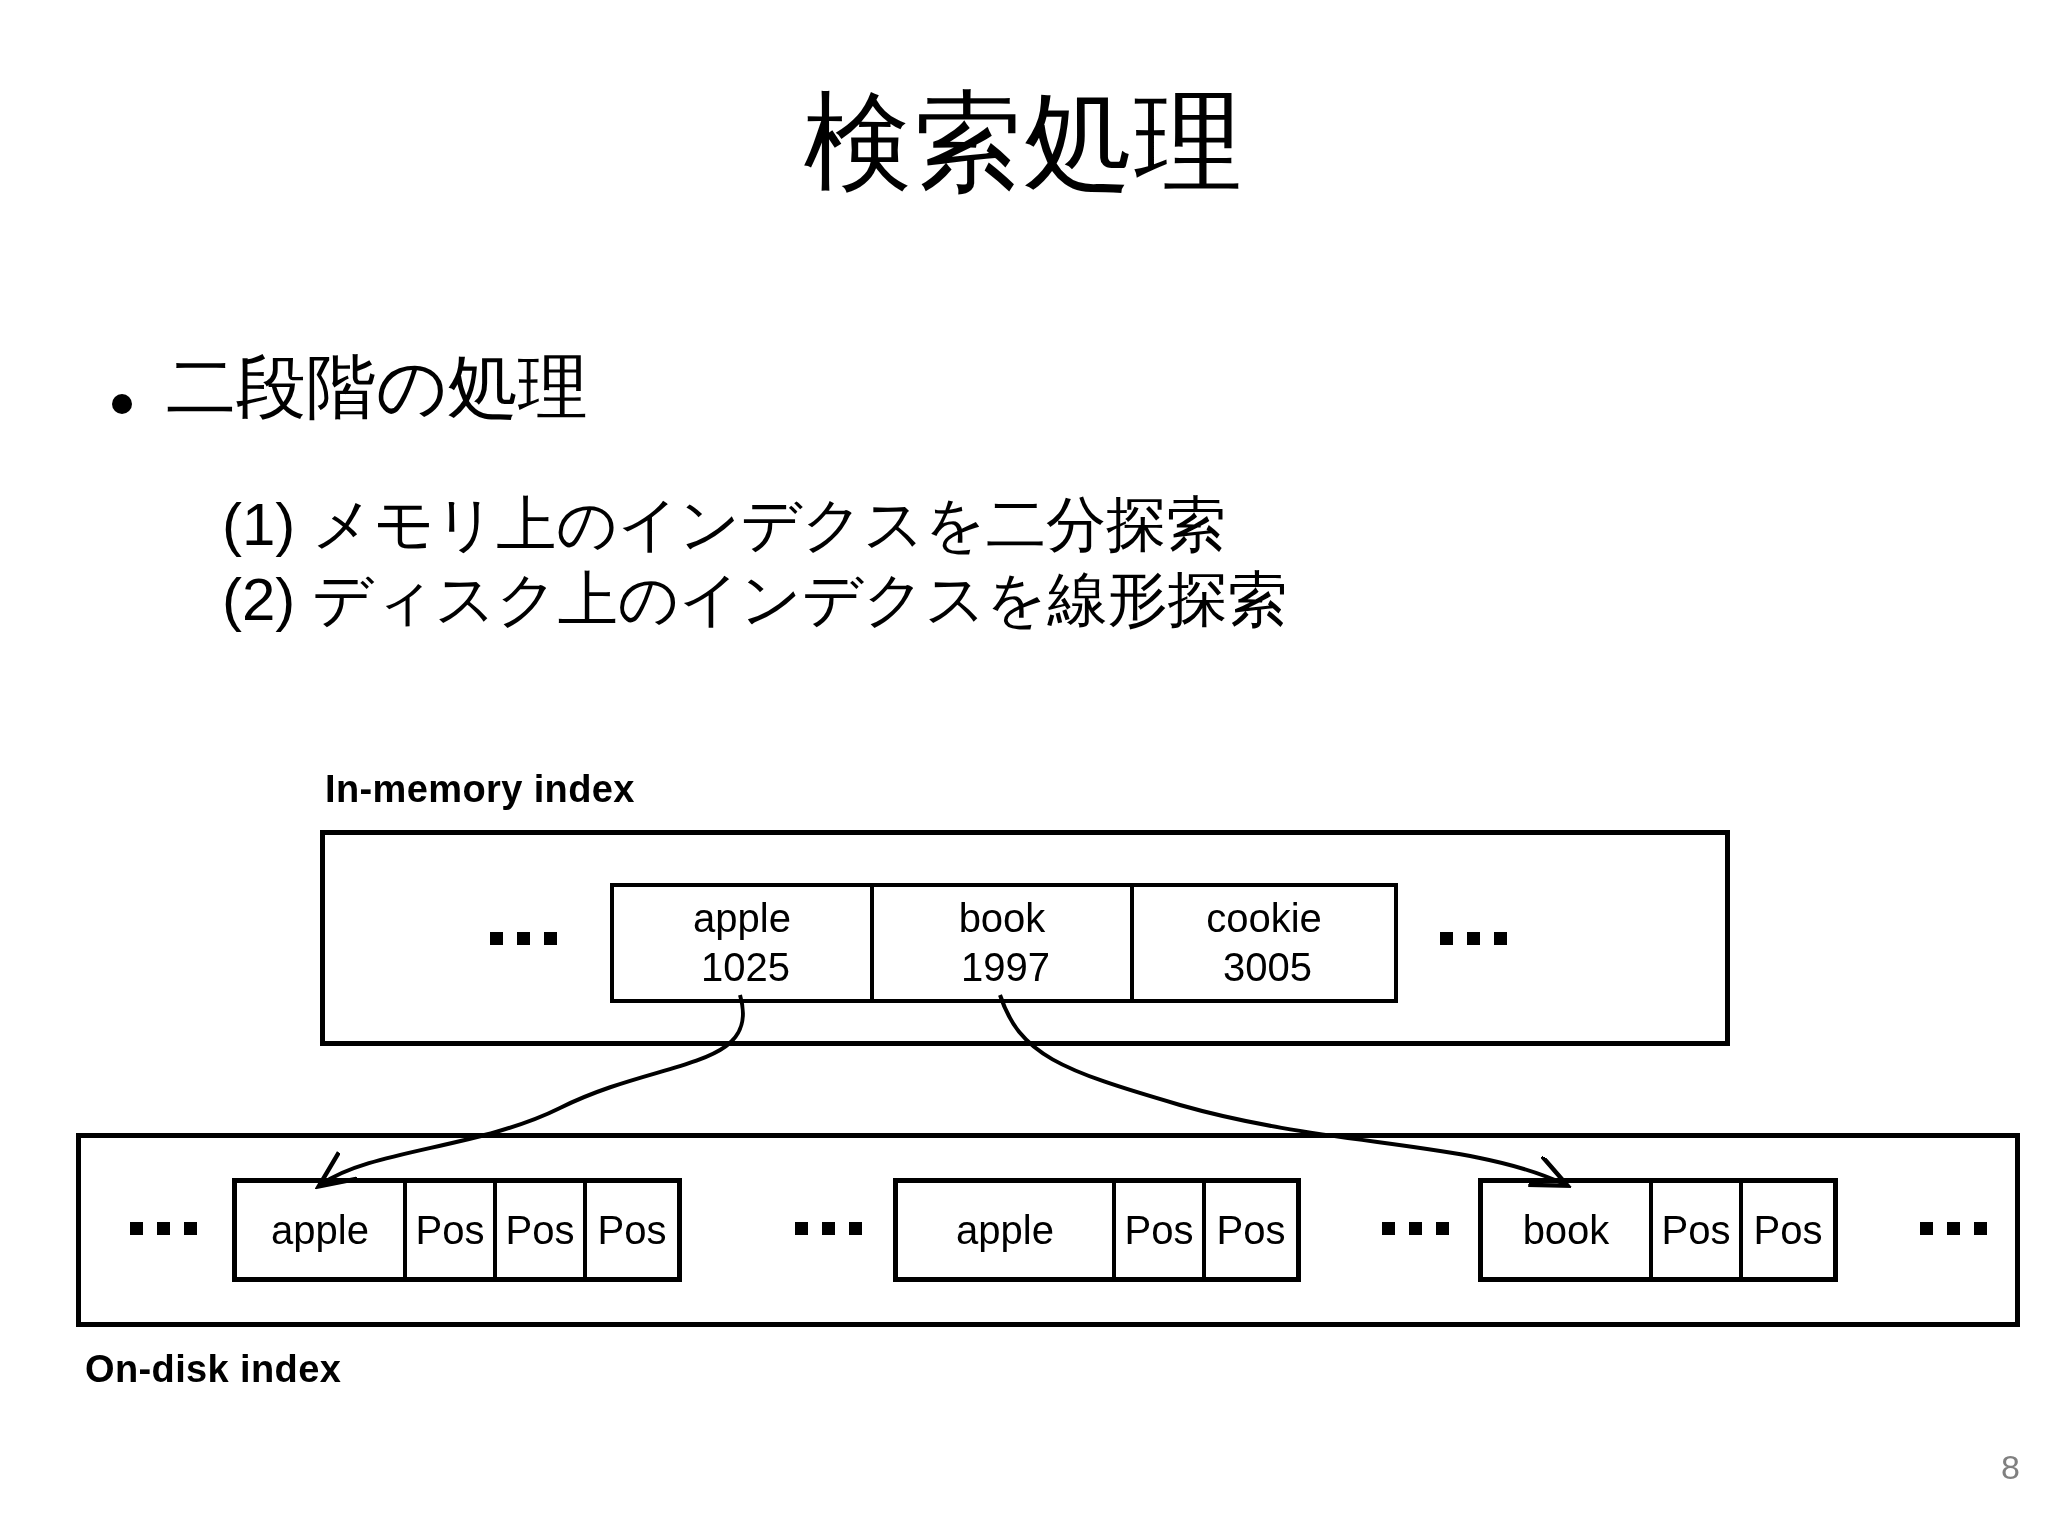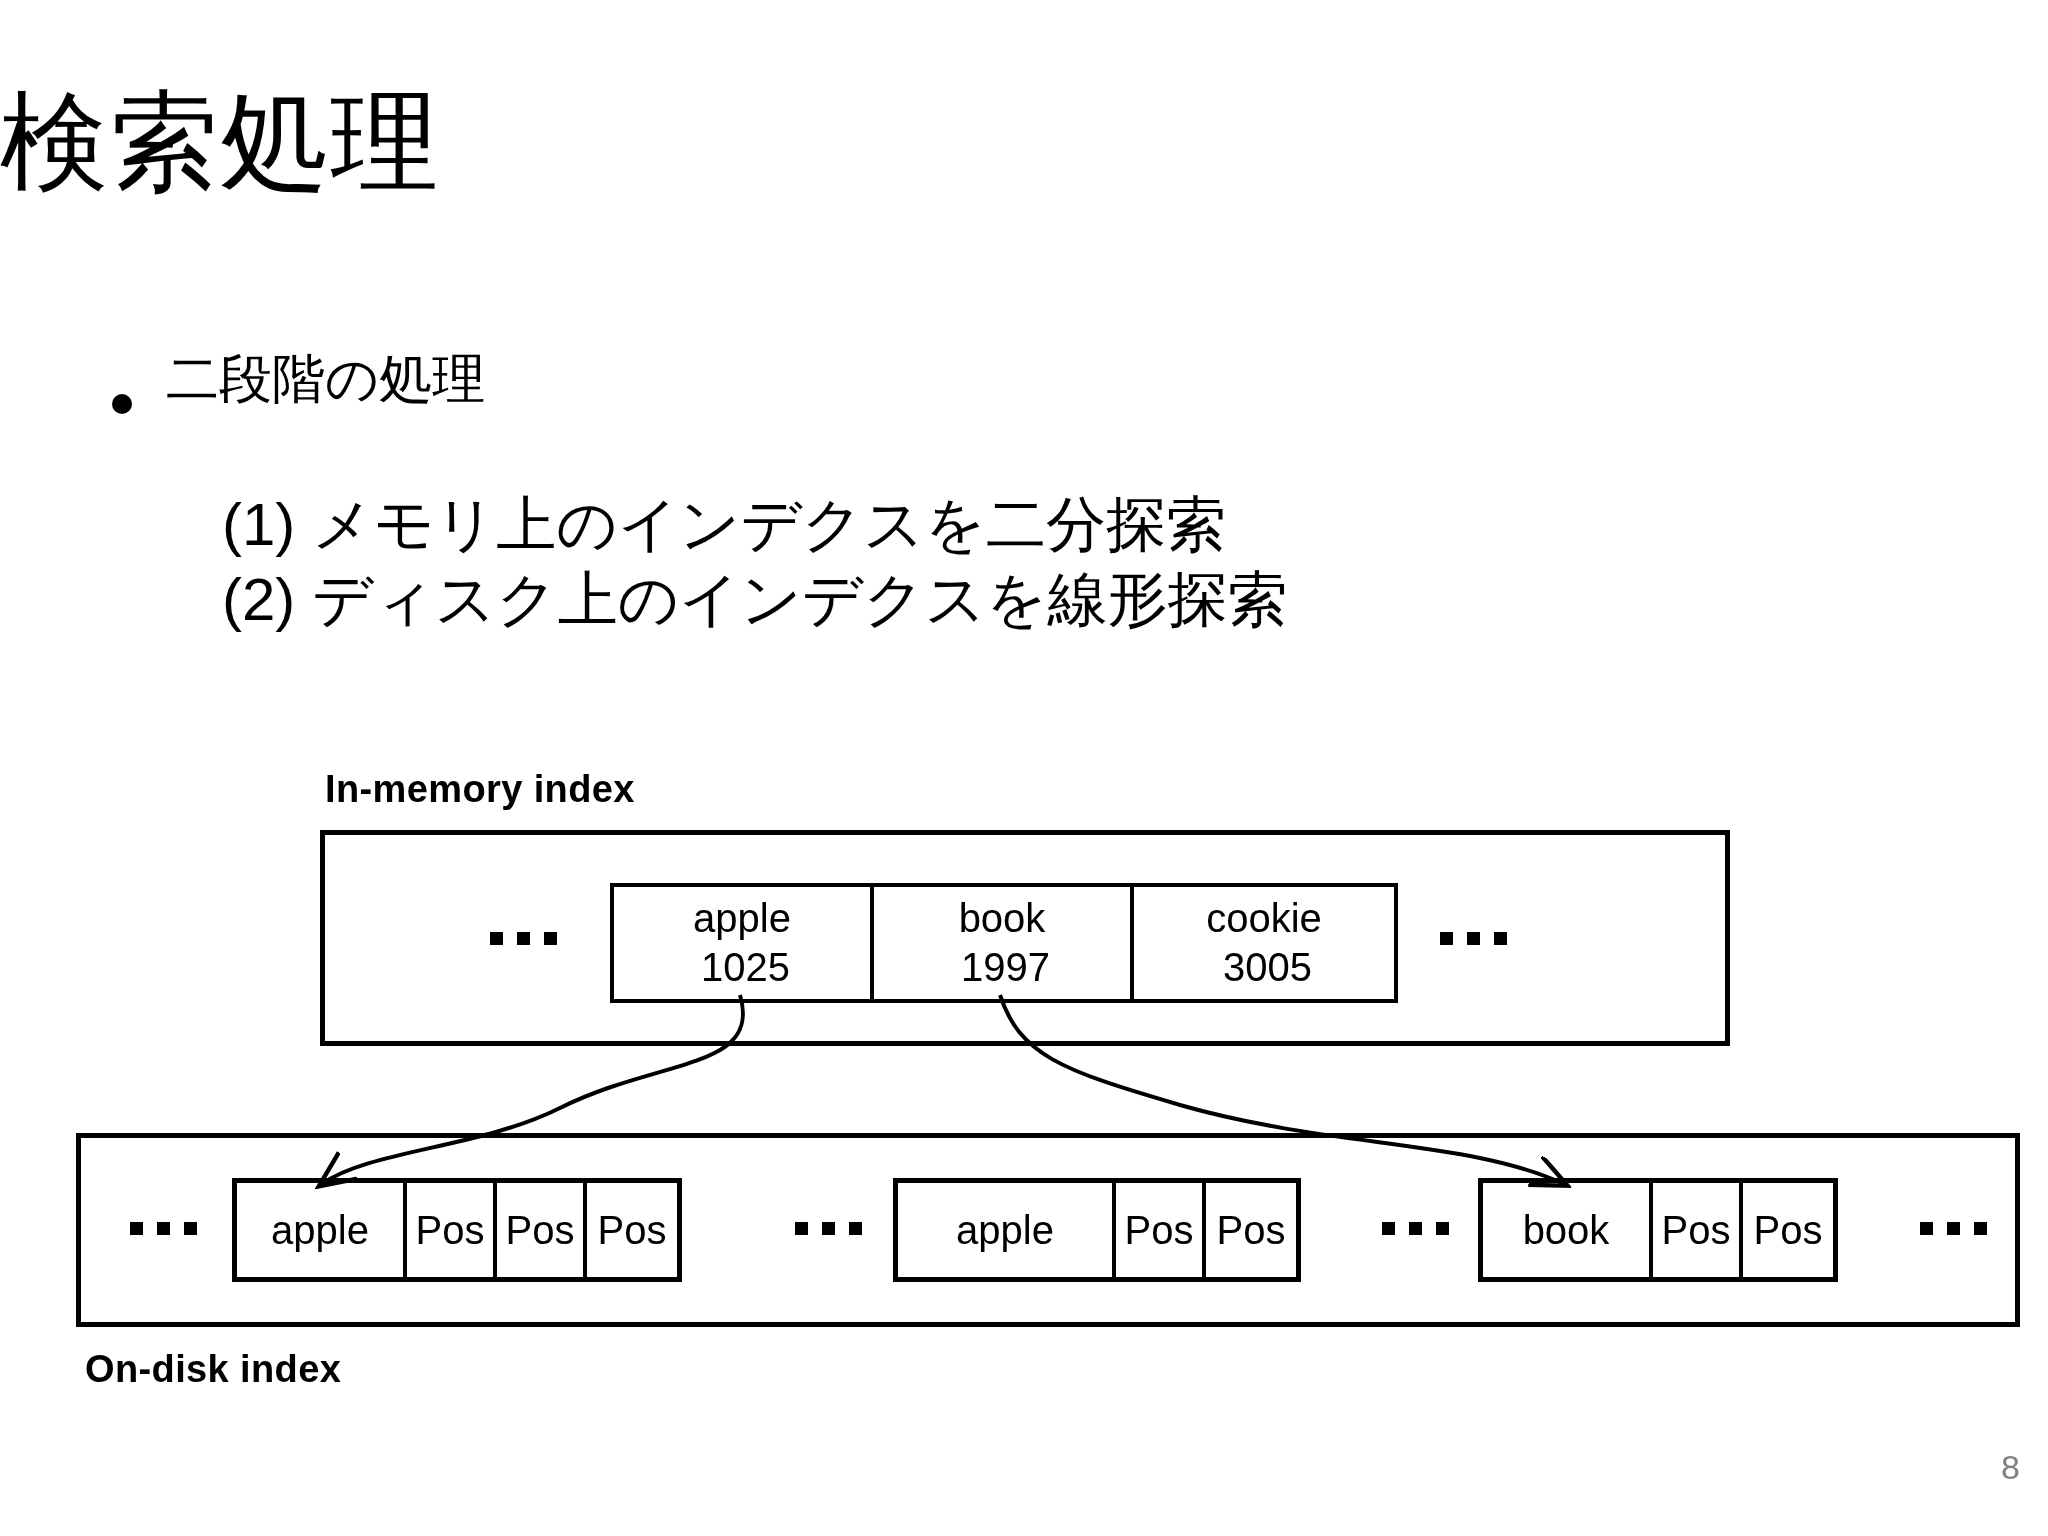--- a/index.html
+++ b/index.html
@@ -22,20 +22,21 @@
     height: 1536px;
     background: #ffffff;
   }
 
   
   .slide-title {
     position: absolute;
     top: 78px;
     left: 0;
     width: 2048px;
+    text-align: center;
     font-size: 108px;
     line-height: 1.18;
     font-weight: 400;
     letter-spacing: 0.02em;
     color: #000000;
     white-space: nowrap;
   }
 
   
   .bullet-row {
@@ -48,21 +49,21 @@
   .bullet-dot {
     width: 20px;
     height: 20px;
     border-radius: 50%;
     background: #000;
     margin-top: 42px;
     margin-right: 34px;
     flex: 0 0 auto;
   }
   .bullet-text {
-    font-size: 53px;
+    font-size: 70px;
     line-height: 1.0;
     white-space: nowrap;
   }
 
   .sub-line {
     position: absolute;
     left: 222px;
     font-size: 60px;
     line-height: 1.0;
     white-space: nowrap;

